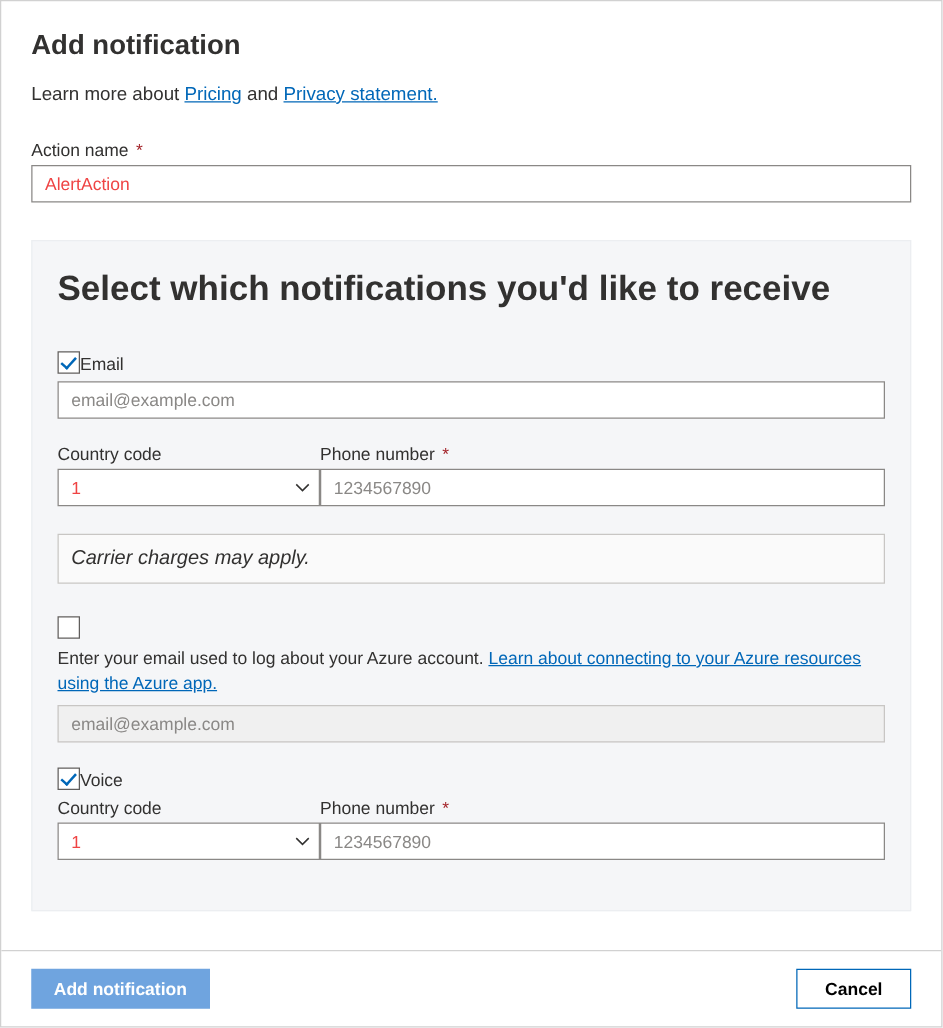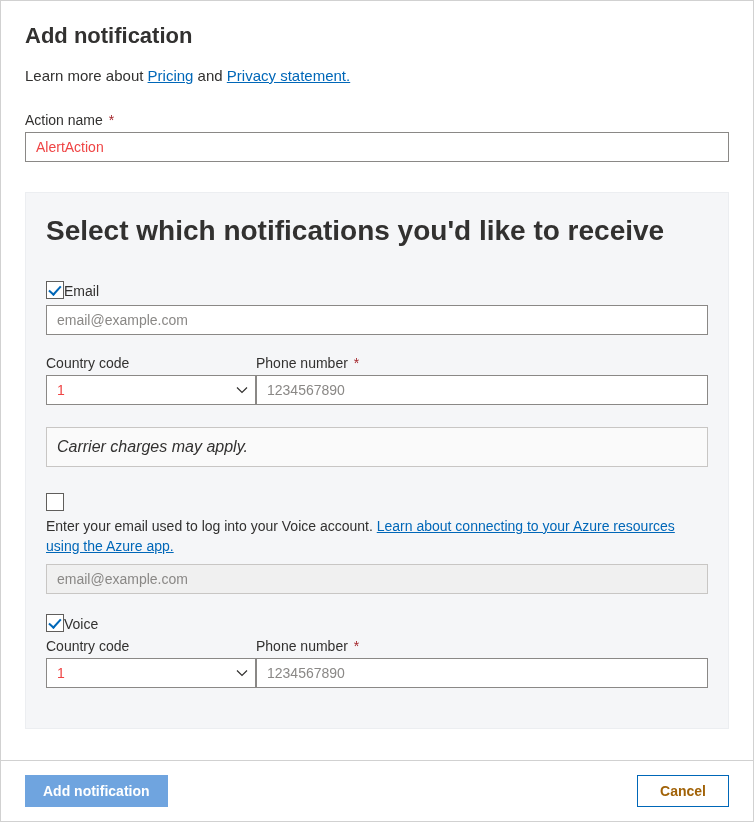--- a/index.html
+++ b/index.html
@@ -132,21 +132,21 @@
       color: #fff;
       border: none;
       padding: 8px 18px;
       font-size: 14px;
       font-weight: 600;
       cursor: pointer;
       font-family: inherit;
     }
     .btn-secondary {
       background: #fff;
-      color: #a16207;
+      color: #000000;
       border: 1px solid #0067b8;
       padding: 7px 22px;
       font-size: 14px;
       font-weight: 600;
       cursor: pointer;
       font-family: inherit;
     }
     .chev svg { display: block; }
     .mt12 { margin-top: 12px; }
   </style>
@@ -202,21 +202,21 @@
         </div>
       </div>
       <div class="carrier-box">Carrier charges may apply.</div>
     </div>
 
     <div class="section">
       <div class="check-row">
         <span class="checkbox"></span>
       </div>
       <p class="help-text">
-        <span>Enter your email used to log into your Voice account.  </span>
+        <span>Enter your email used to log about your Azure account.  </span>
         <a class="link">Learn about connecting to your Azure resources using the Azure app.</a>
       </p>
       <input type="text" class="text-input" disabled="" placeholder="email@example.com" style="">
     </div>
 
     <div class="section mt12">
       <div class="check-row">
         <span class="checkbox checked"></span>
         <span class="check-label">Voice</span>
       </div>

